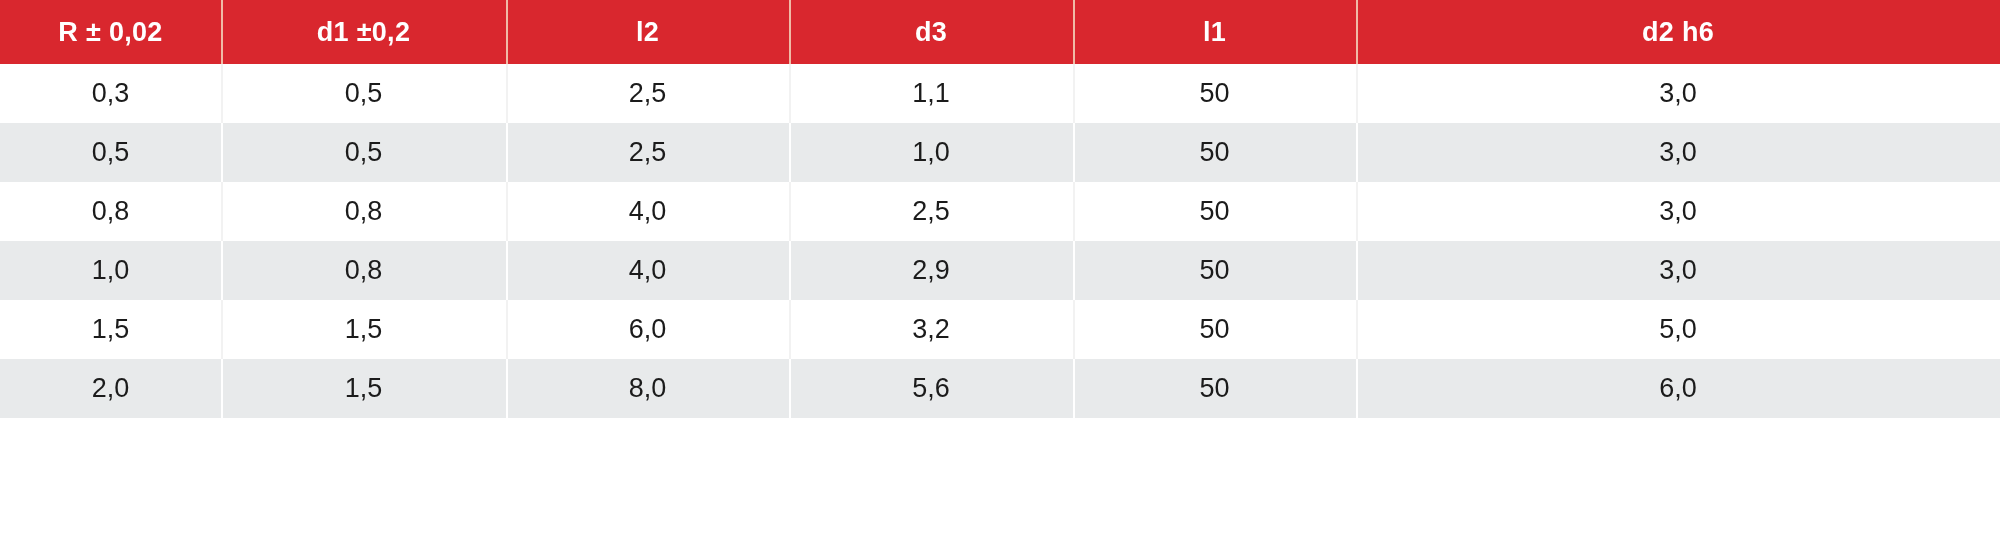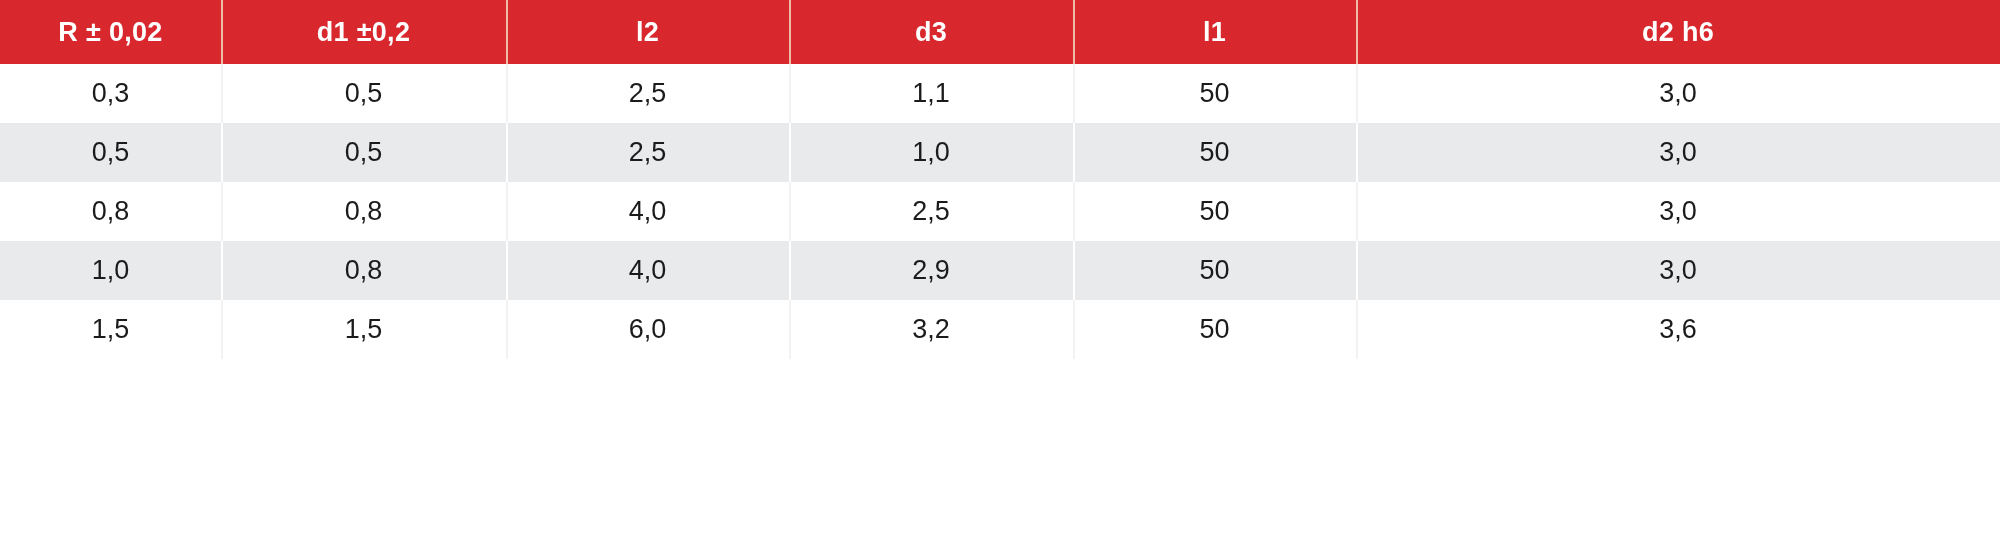--- a/index.html
+++ b/index.html
@@ -146,16 +146,24 @@
       <td>2,9</td>
       <td>50</td>
       <td>3,0</td>
     </tr>
     <tr class="row-odd">
       <td class="col-key">1,5</td>
       <td>1,5</td>
       <td>6,0</td>
       <td>3,2</td>
       <td>50</td>
-      <td>3,6</td>
+      <td>5,0</td>
+    </tr>
+    <tr class="row-even">
+      <td class="col-key">2,0</td>
+      <td>1,5</td>
+      <td>8,0</td>
+      <td>5,6</td>
+      <td>50</td>
+      <td>6,0</td>
     </tr>
   </tbody>
 </table>
 
 </body></html>

